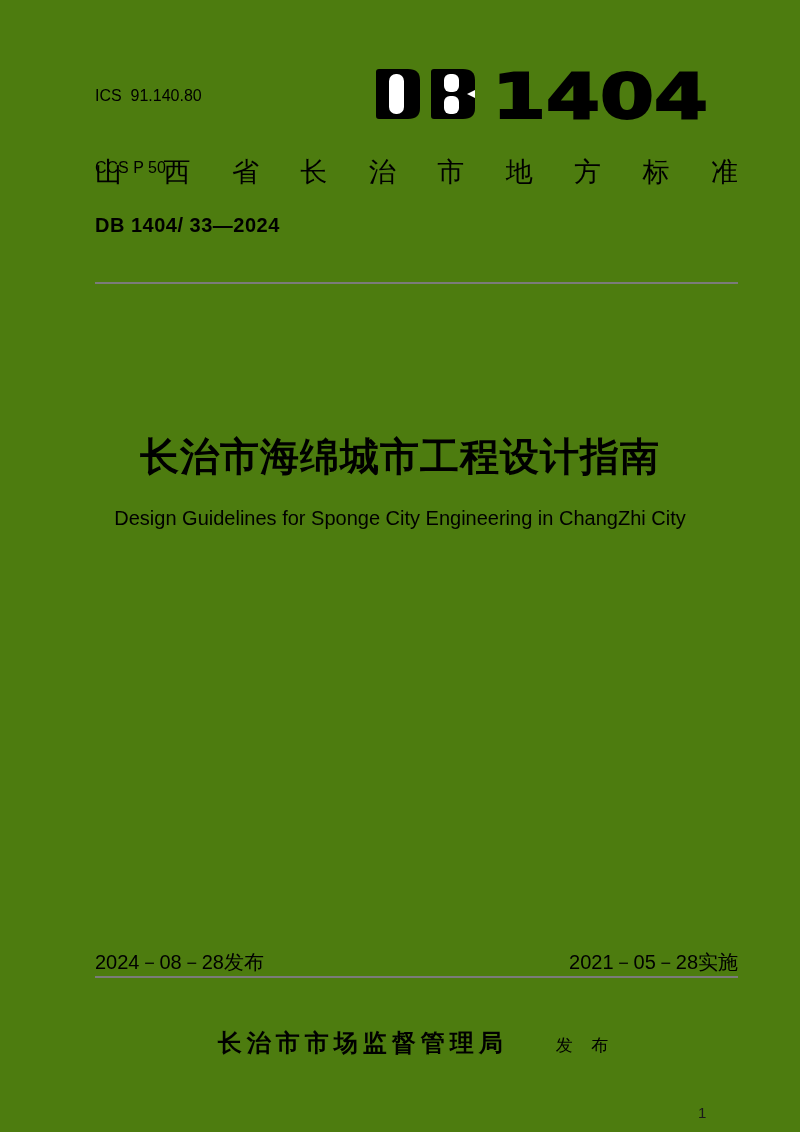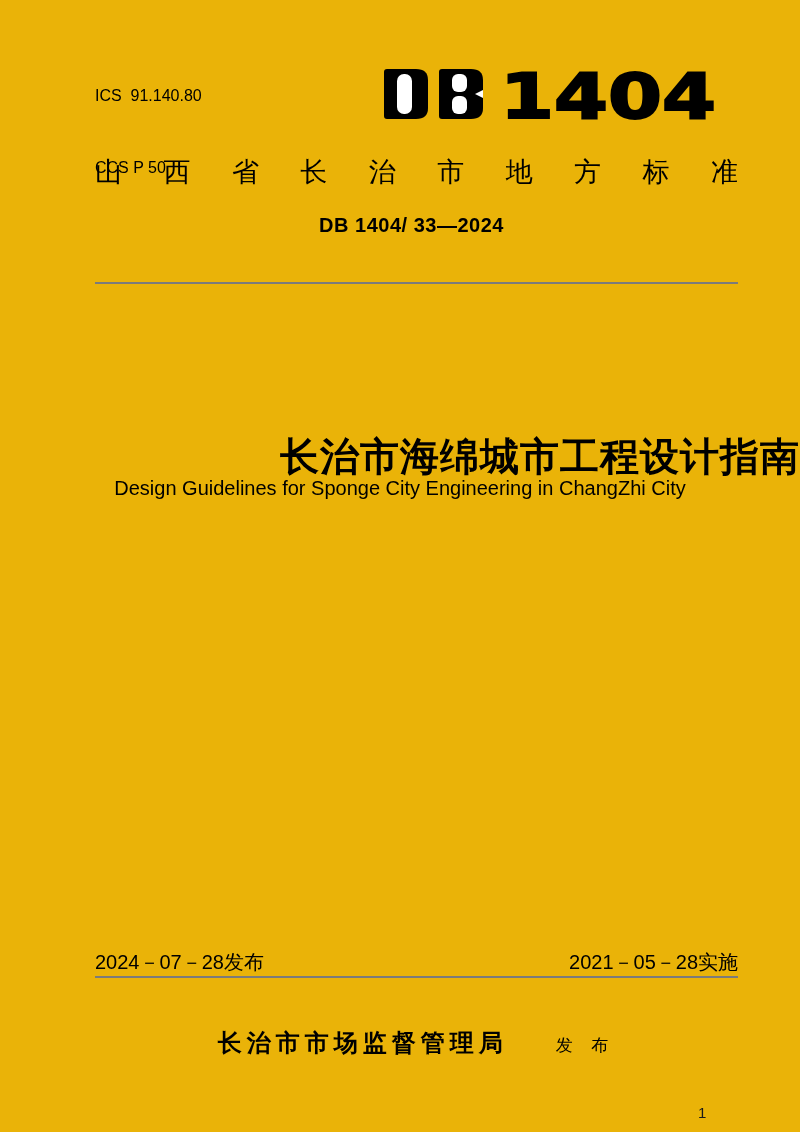--- a/index.html
+++ b/index.html
@@ -9,37 +9,37 @@
   *{margin:0;padding:0;box-sizing:border-box;}
   html,body{background:#ffffff;}
   body{
     font-family:"Liberation Sans","DejaVu Sans",sans-serif;
     color:var(--text);
   }
   .page{
     position:relative;
     width:800px;
     height:1132px;
-    background:#eab308;
+    background:#4d7c0f;
     overflow:hidden;
     margin:0 auto;
   }
   
   .codes{
     position:absolute;
     left:95px;
     top:36px;
     font-size:16px;
     line-height:24px;
     white-space:pre;
   }
   
   .logo{
     position:absolute;
-    left:383px;
+    left:375px;
     top:68px;
     width:335px;
     height:52px;
   }
   .logo svg{display:block;width:335px;height:52px;}
   
   .std-region{
     position:absolute;
     left:95px;
     top:150px;
@@ -48,48 +48,48 @@
     line-height:44px;
     text-align:justify;
     text-align-last:justify;
     font-weight:400;
   }
   .std-code{
     position:absolute;
     left:95px;
     top:214px;
     width:633px;
-    text-align:center;
+    text-align:left;
     font-size:20px;
     font-weight:bold;
     letter-spacing:0.5px;
   }
   .divider{
     position:absolute;
     left:95px;
     width:643px;
     height:2px;
     background:var(--divider);
   }
   .divider.top{top:282px;}
   .divider.bottom{top:976px;}
   .doc-title{
     position:absolute;
     left:0;
     top:430px;
     width:800px;
-    text-align:right;
+    text-align:center;
     font-size:39px;
     font-weight:bold;
     letter-spacing:1px;
   }
   .doc-title-en{
     position:absolute;
     left:0;
-    top:477px;
+    top:507px;
     width:800px;
     text-align:center;
     font-size:20px;
     font-weight:400;
   }
   .dates{
     position:absolute;
     left:95px;
     top:950px;
     width:643px;
@@ -159,21 +159,21 @@
   <div class="std-region">山 西 省 长 治 市 地 方 标 准</div>
 
   <div class="std-code">DB 1404/ 33—2024</div>
 
   <div class="divider top"></div>
 
   <div class="doc-title">长治市海绵城市工程设计指南</div>
   <div class="doc-title-en">Design Guidelines for Sponge City Engineering in ChangZhi City</div>
 
   <div class="dates">
-    <span>2024－07－28发布</span>
+    <span>2024－08－28发布</span>
     <span>2021－05－28实施</span>
   </div>
 
   <div class="divider bottom"></div>
 
   <div class="publisher">
     <span class="org">长治市市场监督管理局</span>
     <span class="issue-label">发 布</span>
   </div>
 

